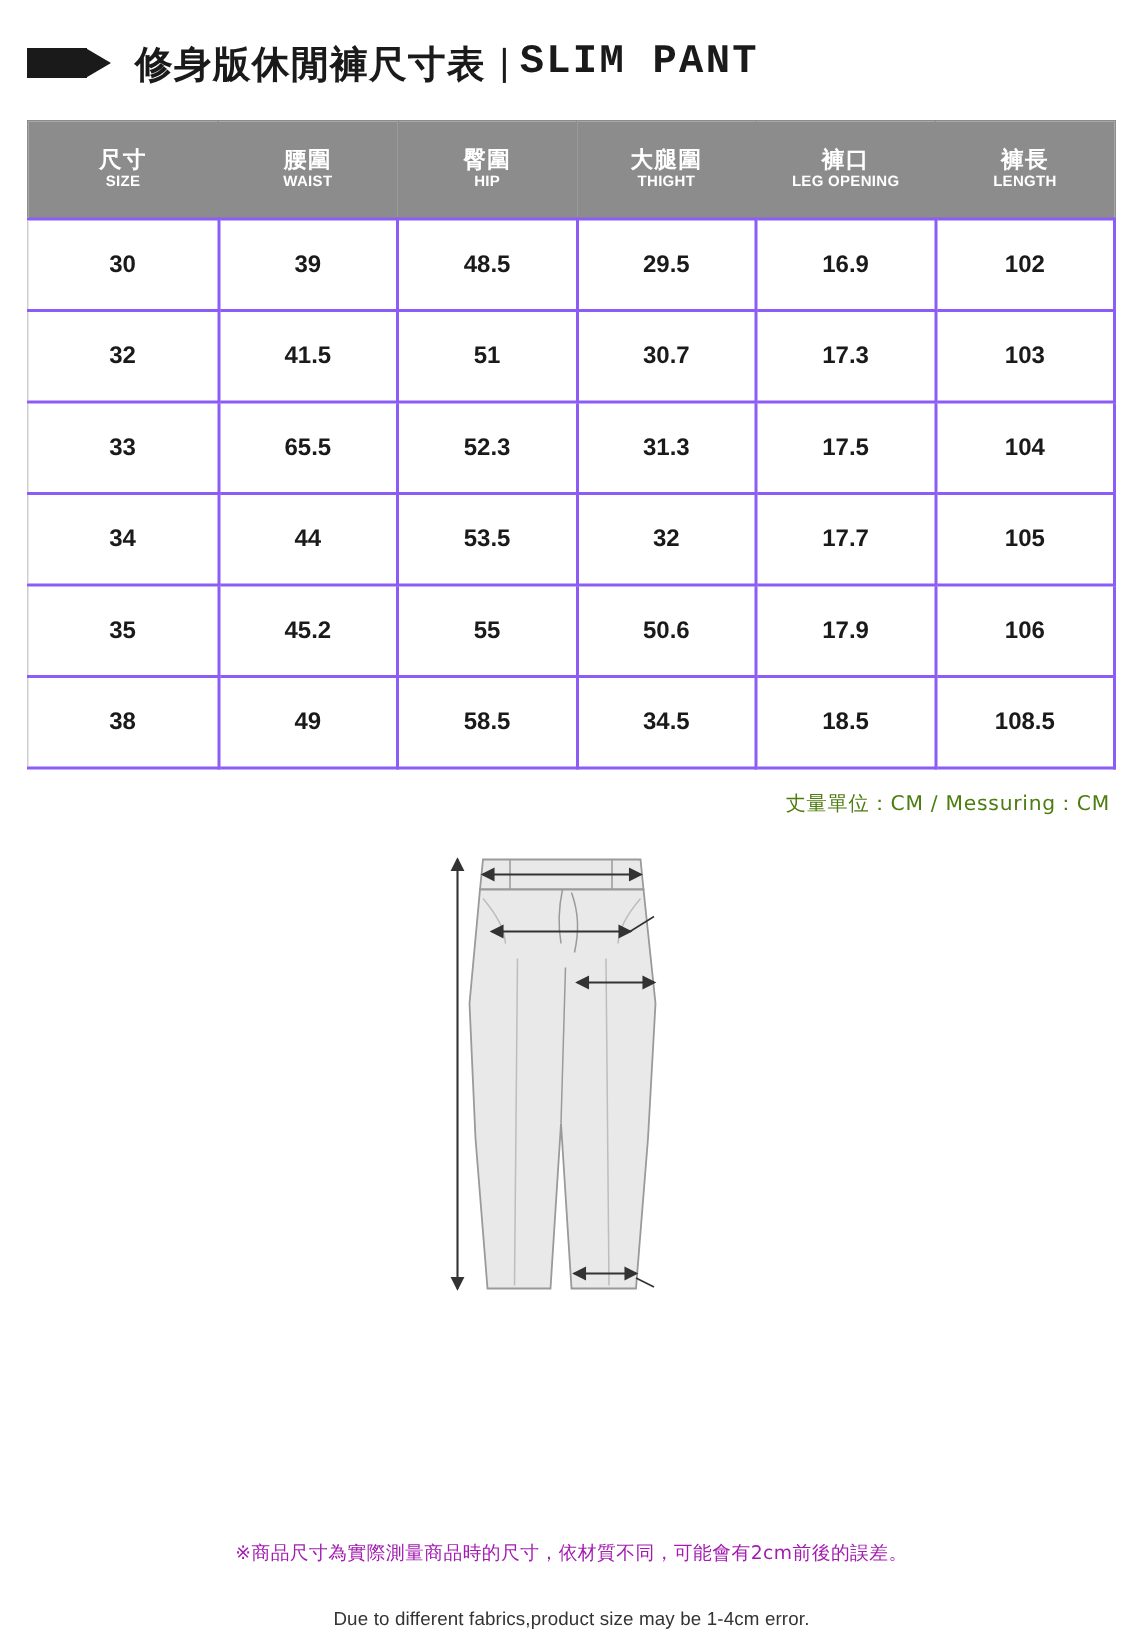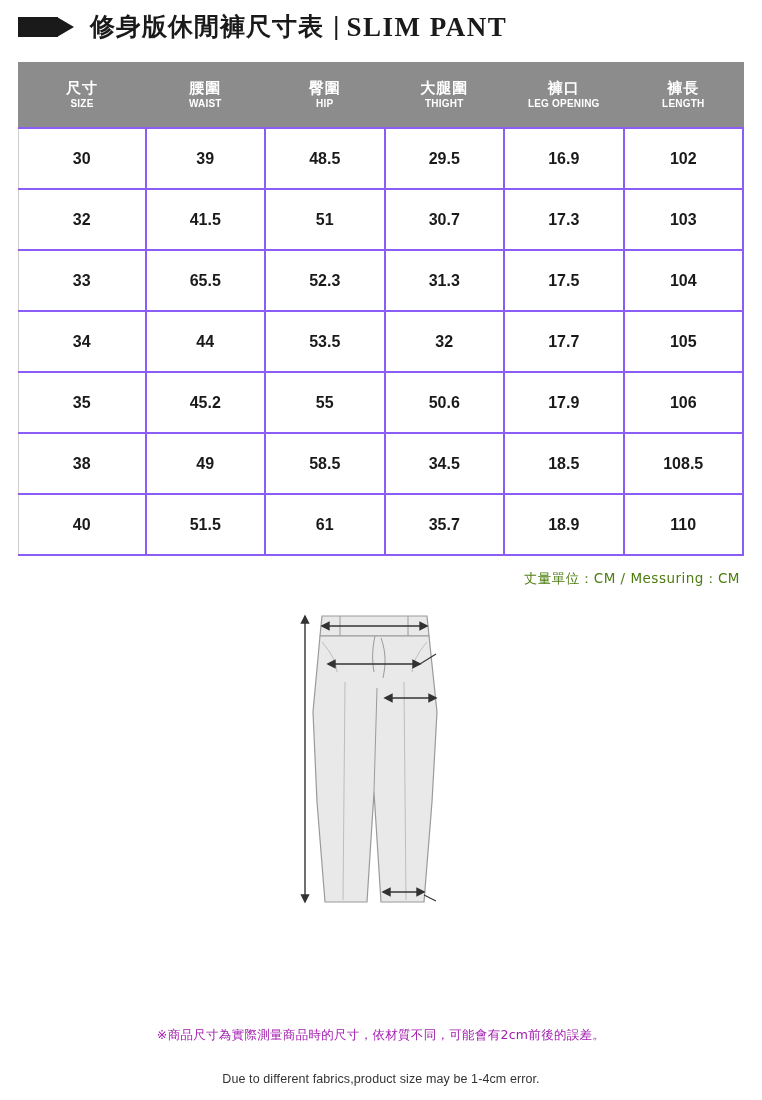--- a/index.html
+++ b/index.html
@@ -13,22 +13,23 @@
     height: 1100px;
     font-family: "Liberation Sans", "DejaVu Sans", sans-serif;
     color: #1a1a1a;
     position: relative;
     overflow: hidden;
   }
 
   
   .header {
     display: flex;
+    align-items: center;
     padding: 14px 0 10px 18px;
-    height: 62px;
+    height: 80px;
   }
   .arrow-mark {
     width: 58px;
     height: 26px;
     position: relative;
     flex: 0 0 auto;
     margin-right: 14px;
   }
   .arrow-mark .bar {
     position: absolute;
@@ -56,21 +57,21 @@
     font-family: "DejaVu Sans", "Liberation Sans", sans-serif;
   }
   .title-sep {
     font-size: 25px;
     font-weight: 400;
     margin: 0 7px 0 9px;
     line-height: 1;
     color: #1a1a1a;
   }
   .title-en {
-    font-family: Liberation Serif, serif;
+    font-family: Liberation Mono, monospace;
     font-size: 27px;
     font-weight: bold;
     letter-spacing: 1.5px;
     line-height: 1;
   }
 
   
   .table-wrap {
     padding: 0 18px;
   }
@@ -251,28 +252,20 @@
         <td>106</td>
       </tr>
       <tr>
         <td>38</td>
         <td>49</td>
         <td>58.5</td>
         <td>34.5</td>
         <td>18.5</td>
         <td>108.5</td>
       </tr>
-      <tr>
-        <td>40</td>
-        <td>51.5</td>
-        <td>61</td>
-        <td>35.7</td>
-        <td>18.9</td>
-        <td>110</td>
-      </tr>
     </tbody>
   </table>
 </div>
 
 <div class="unit-note">丈量單位：CM / Messuring：CM</div>
 
 <div class="diagram">
   <svg width="762" height="340" viewBox="0 0 762 340">
 
     <path d="M322,14 L427,14 L429,34 L320,34 Z" fill="#e9e9e9" stroke="#9a9a9a" stroke-width="1.2"></path>

